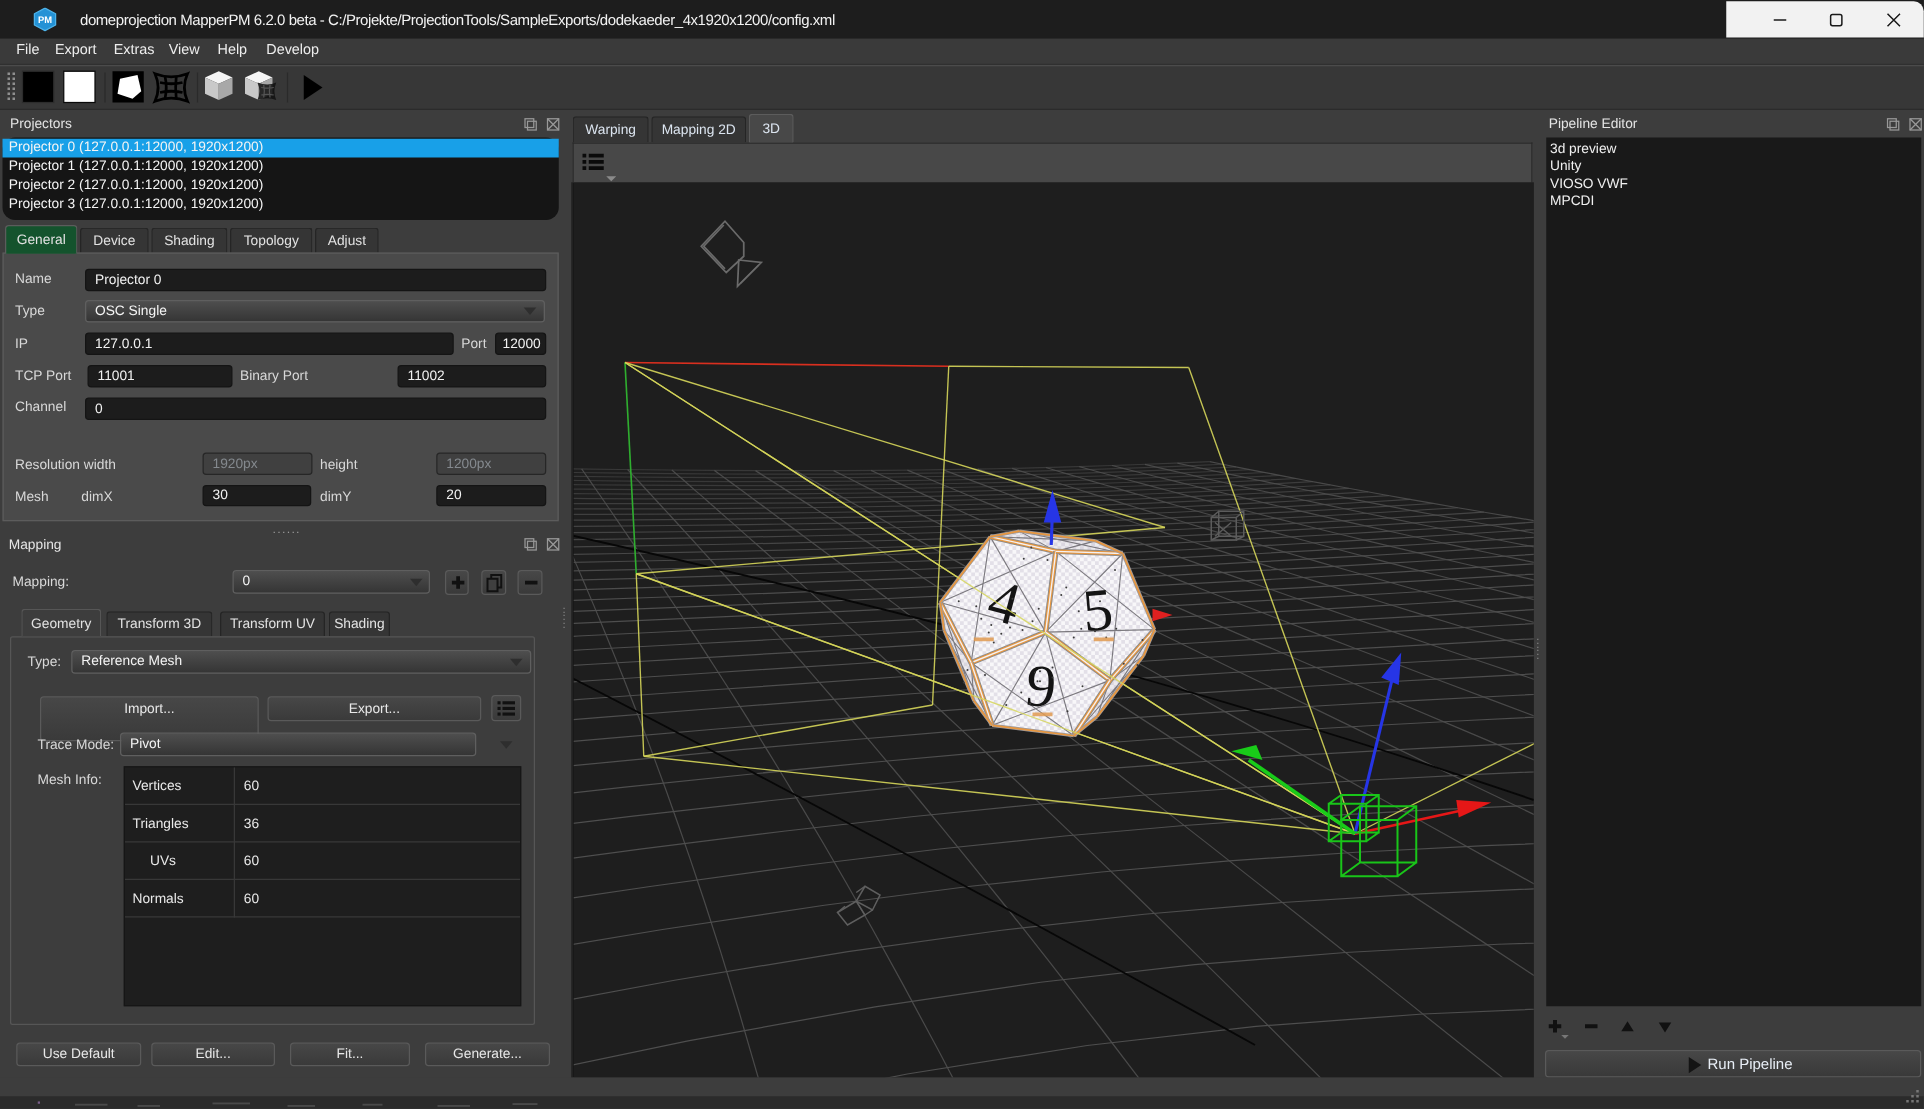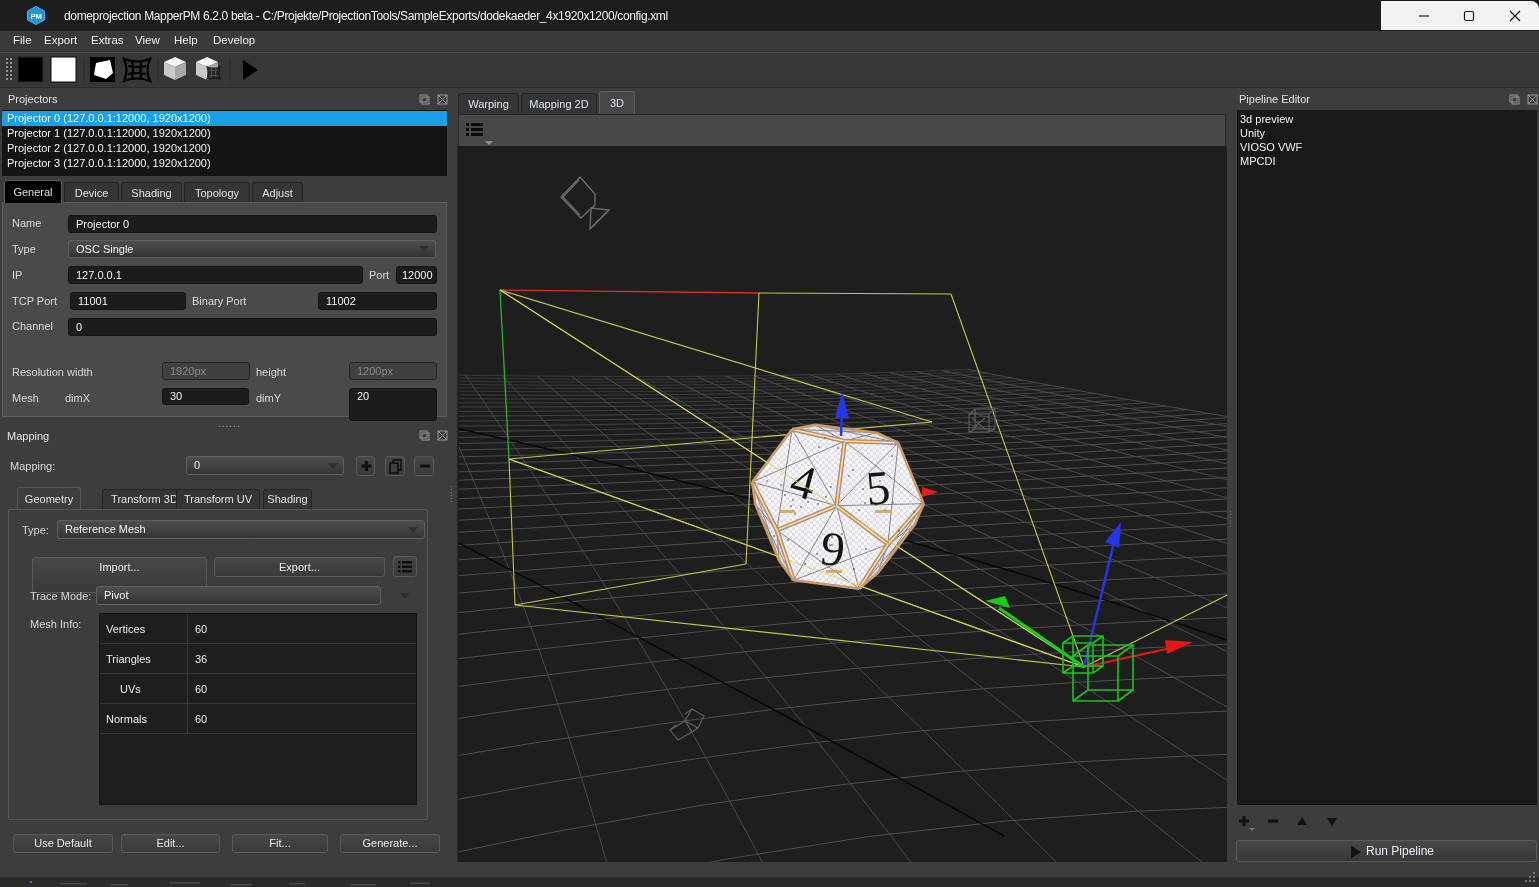--- a/index.html
+++ b/index.html
@@ -15,27 +15,27 @@
 
 
 #menubar { left:0; top:31px; width:1539px; height:21px; background:#3a3a3a; border-bottom:1px solid #303030; }
 .menuitem { position:absolute; top:34px; font-size:11.5px; color:#eeeeee; }
 
 
 #toolbar { left:0; top:52px; width:1539px; height:36px; background:#373737; border-top:1px solid #4b4b4b; border-bottom:1px solid #2b2b2b; }
 
 
 .panelhdr { font-size:11px; color:#e4e4e4; }
-#projlist { left:2px; top:110px; width:445px; height:66px; background:#151515; font-size:11px; color:#f4f4f4; }
+#projlist { left:2px; top:110px; width:445px; height:66px; background:#151515; font-size:11px; color:#f4f4f4;border-radius:10px; }
 .plrow { position:absolute; left:0; width:445px; height:15px; line-height:15px; padding-left:5px; white-space:nowrap; }
 .plsel { background:#18a0e8; }
 
 
 .tab { position:absolute; background:#353535; border:1px solid #252525; border-bottom:none; border-top-left-radius:3px; border-top-right-radius:3px; color:#e2e2e2; text-align:center; font-size:11px; }
-.tabsel-l { background:#000000; border-color:#5c5c5c; }
+.tabsel-l { background:#14532d; border-color:#5c5c5c; }
 
 #genpane { left:2px; top:202px; width:445px; height:215px; background:#4a4a4a; border:1px solid #5c5c5c; border-top-color:#5c5c5c; }
 .flabel { position:absolute; color:#d8d8d8; font-size:11px; white-space:nowrap; }
 .field { position:absolute; background:#1c1c1c; border:1px solid #141414; border-radius:3px; color:#f2f2f2; font-size:11px; padding-left:7px; white-space:nowrap; }
 .dfield { position:absolute; background:#404040; border:1px solid #262626; border-radius:3px; color:#84898e; font-size:11px; padding-left:7px; }
 .combo { position:absolute; background:linear-gradient(#4e4e4e,#353535); border:1px solid #5f5f5f; border-radius:3px; color:#f4f4f4; font-size:11px; padding-left:7px; }
 .carrow { position:absolute; width:0; height:0; border-left:5px solid transparent; border-right:5px solid transparent; border-top:6px solid #2e2e2e; }
 .btn { position:absolute; background:linear-gradient(#474747,#3a3a3a); border:1px solid #5a5a5a; border-radius:3px; color:#e8e8e8; font-size:11px; text-align:center; }
 
 
@@ -177,21 +177,21 @@
   <div class="field" style="left:68px;top:318px;width:369px;height:18px;line-height:16px">0</div>
   <div class="flabel" style="left:12px;top:366px">Resolution</div>
   <div class="flabel" style="left:67px;top:366px">width</div>
   <div class="dfield" style="left:349px;top:362px;width:88px;height:18px;line-height:16px;left:162px">1920px</div>
   <div class="flabel" style="left:256px;top:366px">height</div>
   <div class="dfield" style="left:349px;top:362px;width:88px;height:18px;line-height:16px">1200px</div>
   <div class="flabel" style="left:12px;top:392px">Mesh</div>
   <div class="flabel" style="left:65px;top:392px">dimX</div>
   <div class="field" style="left:162px;top:388px;width:87px;height:17px;line-height:15px">30</div>
   <div class="flabel" style="left:256px;top:392px">dimY</div>
-  <div class="field" style="left:349px;top:388px;width:88px;height:33px;line-height:15px">20</div>
+  <div class="field" style="left:349px;top:388px;width:88px;height:17px;line-height:15px">20</div>
 
   <div class="abs" style="left:218px;top:418px;color:#9a9a9a;font-size:10px;letter-spacing:1px">......</div>
 
   <div class="abs panelhdr" style="left:7px;top:430px">Mapping</div>
   <svg class="abs" width="30" height="12" style="left:419px;top:430px">
     <rect x="3" y="3" width="7" height="7" fill="none" stroke="#999"></rect>
       <rect x="1" y="1" width="7" height="7" fill="none" stroke="#999"></rect>
     <rect x="19" y="1" width="9" height="9" fill="none" stroke="#999"></rect>
       <path d="M 19 1 L 28 10 M 28 1 L 19 10" stroke="#999" stroke-width="1"></path>
   </svg>
@@ -204,21 +204,21 @@
       </svg></div>
   <div class="btn" style="left:385px;top:456px;width:20px;height:20px"><svg width="20" height="18">
         <rect x="7" y="3" width="8" height="10" fill="none" stroke="#111" stroke-width="1.6"></rect>
         <rect x="4" y="6" width="8" height="10" fill="#3f3f3f" stroke="#111" stroke-width="1.6"></rect>
       </svg></div>
   <div class="btn" style="left:414px;top:456px;width:20px;height:20px"><svg width="20" height="18">
         <path d="M 5 9 L 15 9" stroke="#111" stroke-width="3"></path>
       </svg></div>
 
   <div class="tab tabsel-m" style="left:17px;top:487px;width:64px;height:22px;line-height:22px;z-index:3;background:#3d3d3d;border-color:#565656">Geometry</div>
-  <div class="tab" style="left:102px;top:489px;width:85px;height:20px;line-height:19px">Transform 3D</div>
+  <div class="tab" style="left:85px;top:489px;width:85px;height:20px;line-height:19px">Transform 3D</div>
   <div class="tab" style="left:176px;top:489px;width:84px;height:20px;line-height:19px">Transform UV</div>
   <div class="tab" style="left:263px;top:489px;width:49px;height:20px;line-height:19px">Shading</div>
 
   <div id="mapframe" class="abs"></div>
 
   <div class="flabel" style="left:22px;top:524px">Type:</div>
   <div class="combo" style="left:57px;top:520px;width:368px;height:19px;line-height:17px">Reference Mesh</div>
   <div class="carrow" style="left:408px;top:527px"></div>
 
   <div class="btn" style="left:32px;top:557px;width:175px;height:36px;line-height:18px">Import...</div>

